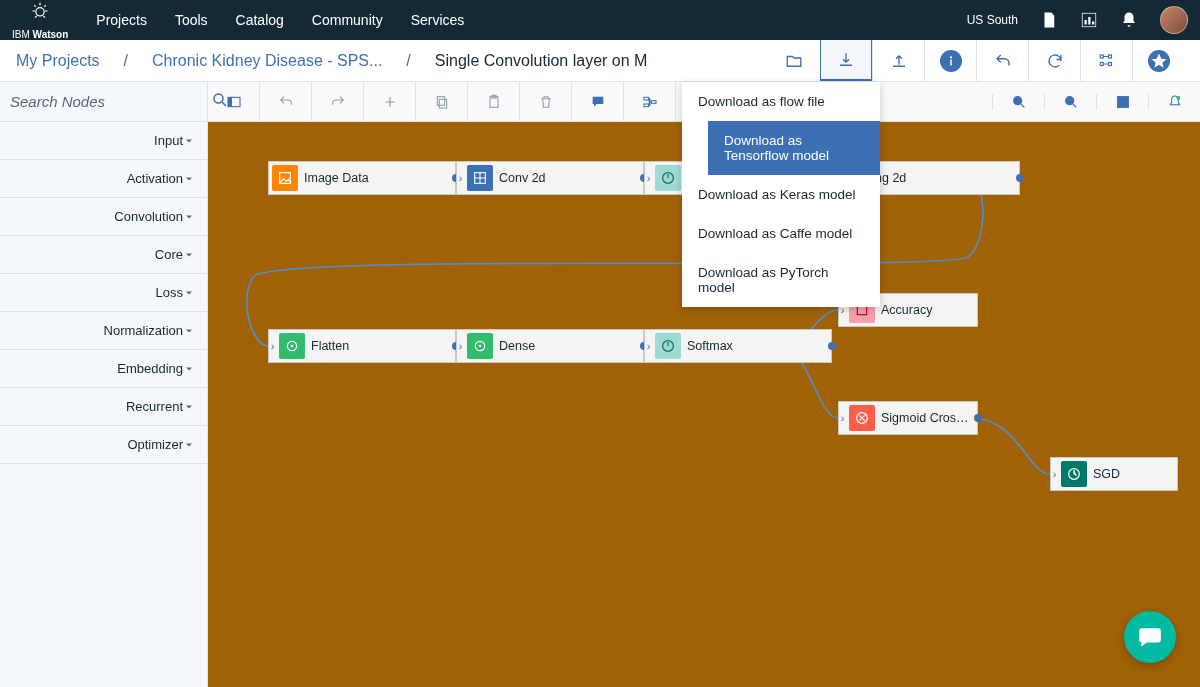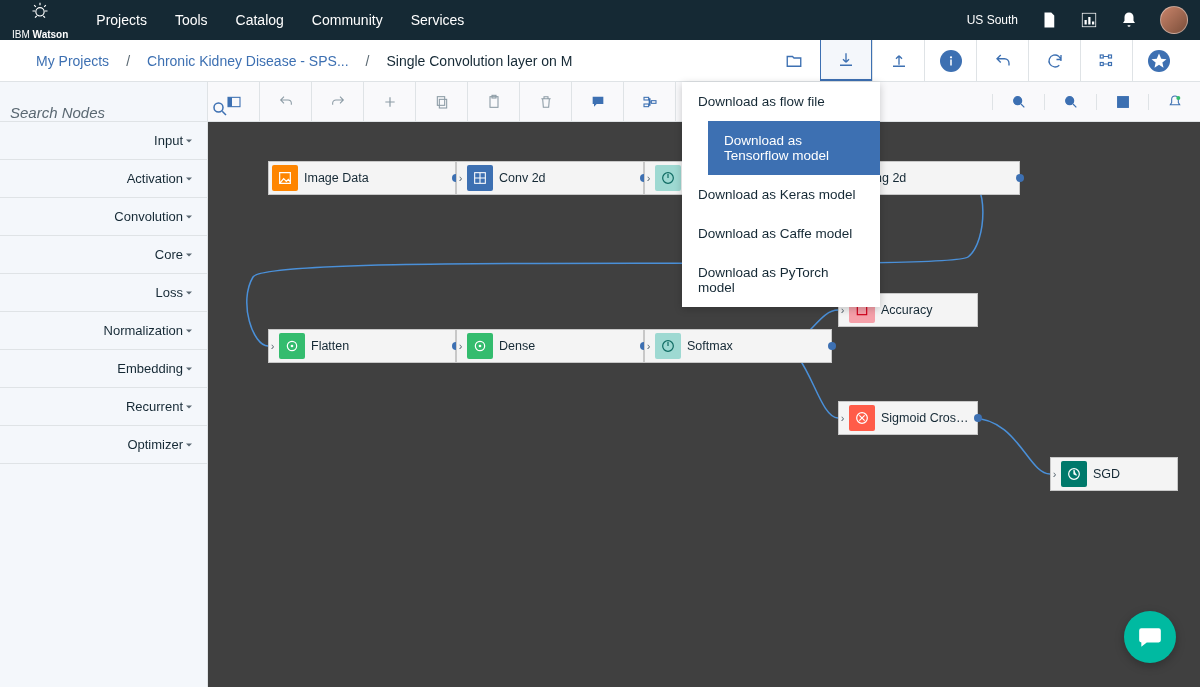--- a/index.html
+++ b/index.html
@@ -13,49 +13,49 @@
   .brand-text b { font-weight: 700; }
   .nav-links { display: flex; gap: 28px; }
   .nav-link { color: #fff; font-size: 14px; cursor: pointer; }
   .nav-right { margin-left: auto; display: flex; align-items: center; gap: 22px; }
   .nav-region { font-size: 12px; }
   .nav-icon { width: 18px; height: 18px; fill: #fff; cursor: pointer; display:flex; align-items:center; justify-content:center;}
   .avatar { width: 28px; height: 28px; border-radius: 50%; background: linear-gradient(135deg,#c9846a,#7b4e3a); border:1px solid rgba(255,255,255,.4); cursor:pointer;}
 
   
   .subbar { height: 42px; border-bottom: 1px solid #dfe3e6; display: flex; align-items: center; padding: 0 16px; background:#fff;}
-  .crumbs { display: flex; align-items: center; gap: 17px; font-size: 14px; margin-left: 20px; }
+  .crumbs { display: flex; align-items: center; gap: 24px; font-size: 16px; }
   .crumb-link { color: #3d70b2; cursor: pointer; }
   .crumb-sep { color: #5a6872; }
   .crumb-current { color: #152935; }
   .subbar-actions { margin-left: auto; display: flex; align-items:stretch; height:100%;}
   .act-btn { width: 52px; display:flex; align-items:center; justify-content:center; border-left:1px solid #dfe3e6; cursor:pointer; color:#3d70b2; position:relative;}
   .act-btn.first{border-left:none;}
   .act-btn.active { background:#f4f7fb; border-left:1px solid #3d70b2; border-right:1px solid #3d70b2; border-bottom:2px solid #3d70b2;}
   .act-btn svg{width:18px;height:18px;fill:currentColor;}
   .act-blue{background:#3d70b2;color:#fff;border-radius:50%;width:22px;height:22px;display:flex;align-items:center;justify-content:center;}
 
   
   .toolbar { height: 40px; border-bottom:1px solid #dfe3e6; display:flex; align-items:center; background:#f9f9fb;}
-  .search-wrap { width:208px; height:100%; display:flex; align-items:flex-end; padding:0 10px; border-right:1px solid #dfe3e6; background:#f4f7fb;}
+  .search-wrap { width:208px; height:100%; display:flex; align-items:center; padding:0 10px; border-right:1px solid #dfe3e6; background:#f4f7fb;}
   .search-input { flex:1; border:none; background:transparent; font-size:15px; font-style:italic; color:#5a6872; outline:none;}
   .search-input::placeholder{color:#5a6872;font-style:italic;}
   .search-ico{color:#3d70b2;}
   .tb-btn{width:52px;height:100%;display:flex;align-items:center;justify-content:center;color:#8c9ba5;cursor:pointer;border-right:1px solid #dfe3e6;}
   .tb-btn.blue{color:#3d70b2;}
   .tb-btn svg{width:16px;height:16px;fill:currentColor;}
   .tb-right{margin-left:auto;display:flex;}
   .tb-right .tb-btn{border-right:none;border-left:1px solid #dfe3e6;}
 
   
   .main { position:absolute; top:122px; left:0; right:0; bottom:0; display:flex;}
   .sidebar { width:208px; background:#f4f7fb; border-right:1px solid #dfe3e6; overflow:auto;}
   .side-item { height:38px; display:flex; align-items:center; justify-content:flex-end; padding:0 12px; border-bottom:1px solid #dfe3e6; cursor:pointer; font-size:13px; color:#152935;}
   .side-item svg{width:12px;height:12px;fill:#5a6872;}
-  .canvas { flex:1; position:relative; background:#404040; overflow:hidden;text-decoration:underline;}
+  .canvas { flex:1; position:relative; background:#a16207; overflow:hidden;text-decoration:underline;}
 
   
   .node { position:absolute; width:188px; height:34px; background:#f4f4f4; border:1px solid #c8c8c8;  display:flex; align-items:center; font-size:12.5px; cursor:move;}
   .node-port-in{width:7px;display:flex;align-items:center;justify-content:center;color:#5a6872;font-size:11px;}
   .node-icon{width:26px;height:26px;margin:0 6px 0 3px;border-radius:2px;display:flex;align-items:center;justify-content:center;flex-shrink:0;}
   .node-icon svg{width:16px;height:16px;fill:#fff;}
   .node-label{flex:1;white-space:nowrap;overflow:hidden;text-overflow:ellipsis;padding-right:6px;}
   .node-port-out{position:absolute;right:-5px;top:50%;transform:translateY(-50%);width:8px;height:8px;border-radius:50%;background:#3d70b2;}
   .ic-orange{background:#fe8500;}
   .ic-blue{background:#3d70b2;}

